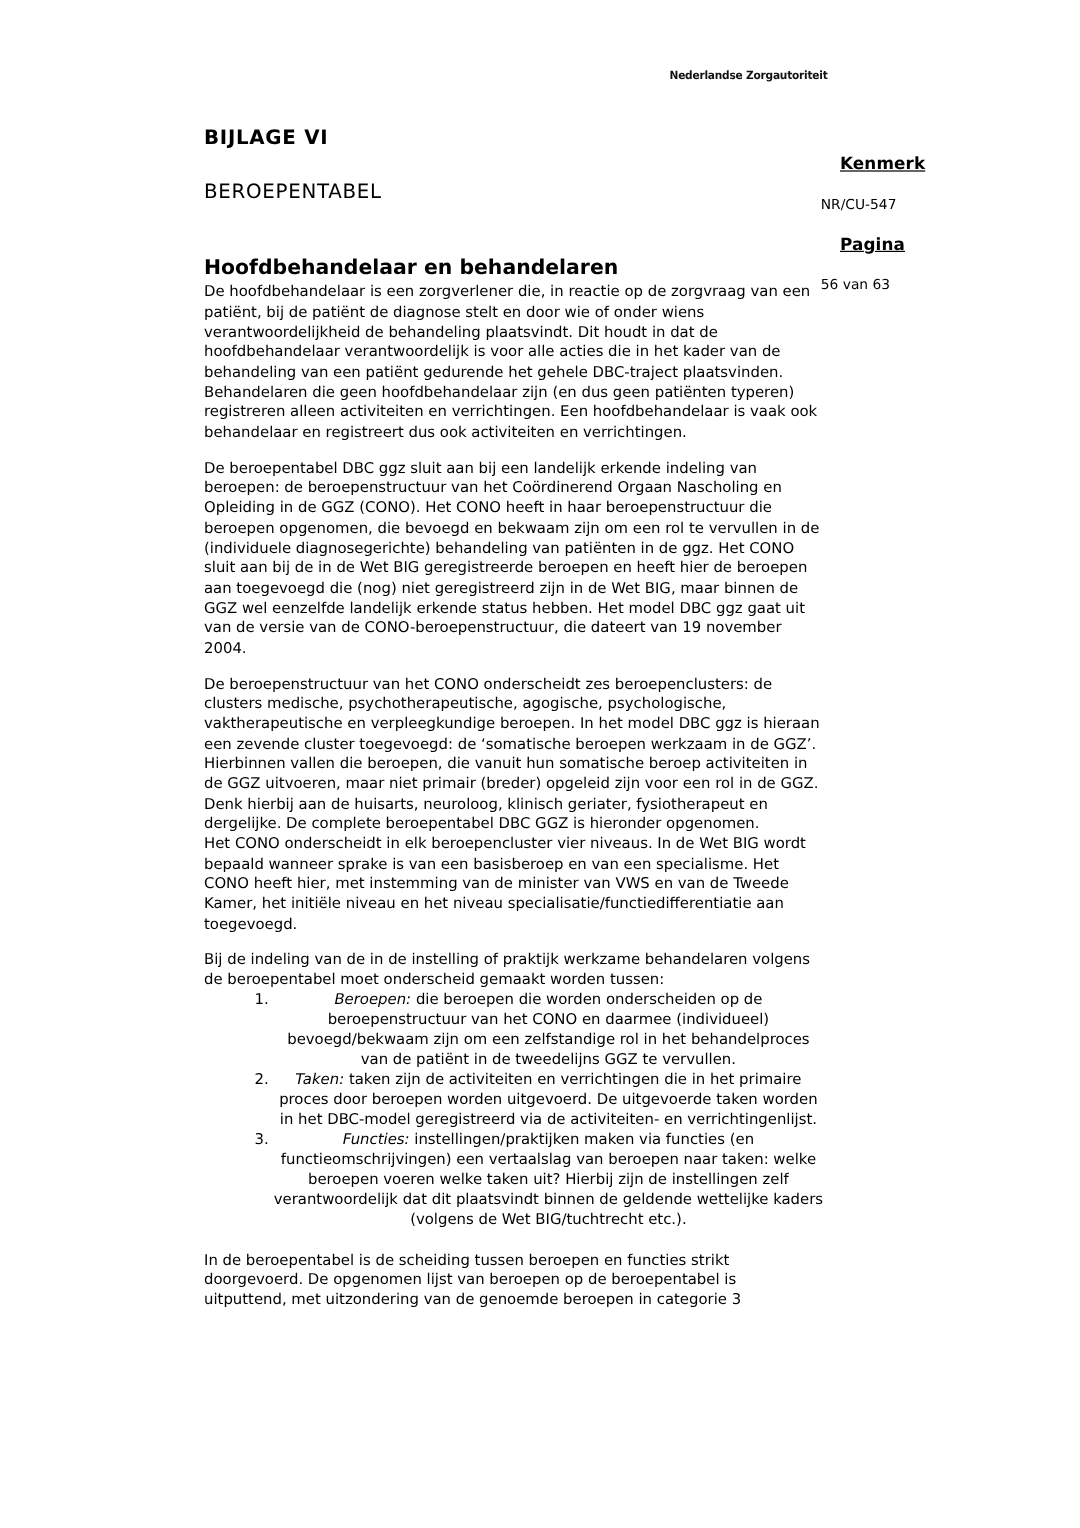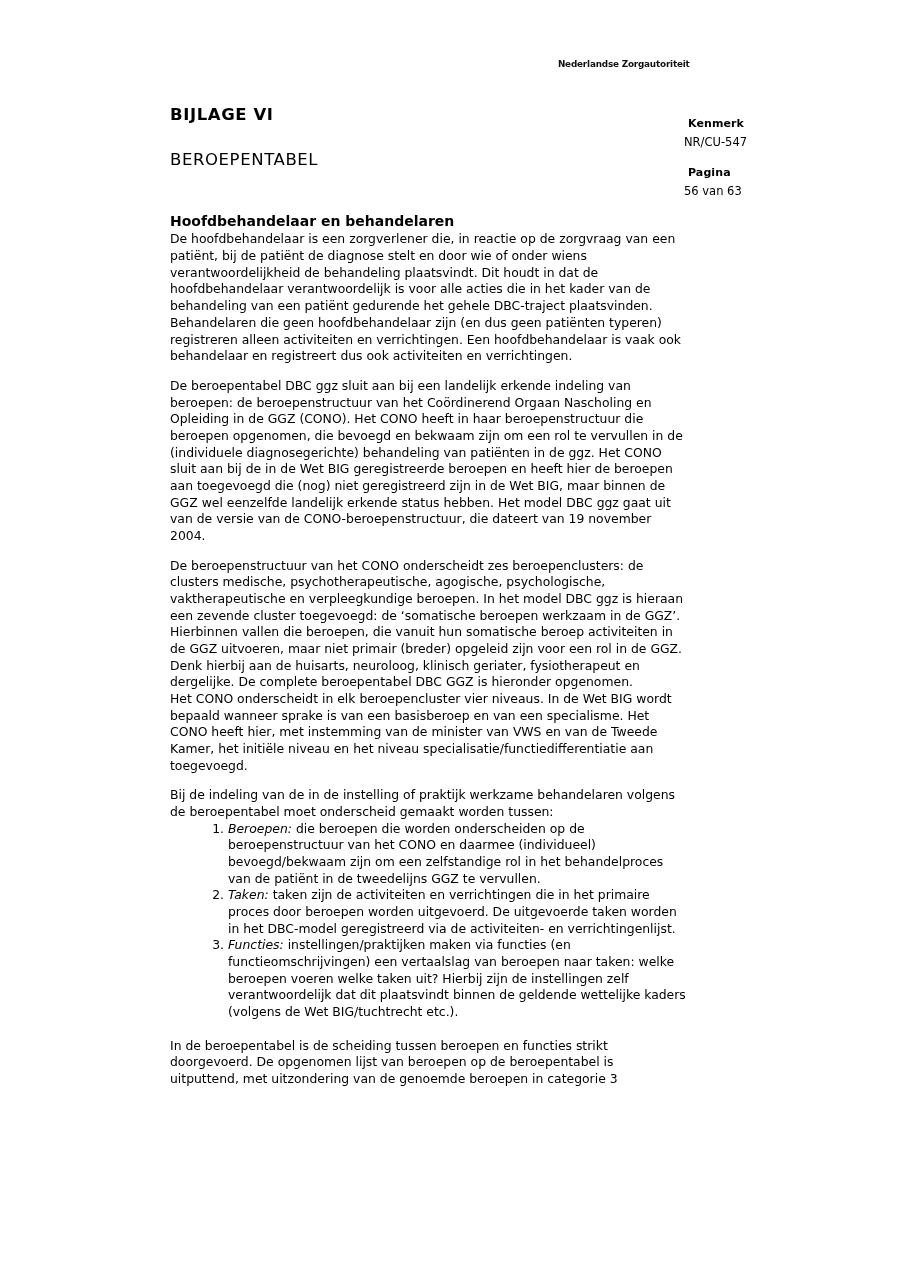--- a/index.html
+++ b/index.html
@@ -60,42 +60,43 @@
   .meta {
     position: absolute;
     top: 112px;
     left: 684px;
     width: 170px;
     font-size: 11.5px;
     line-height: 1.38;
   }
   .meta .m-label {
     font-weight: bold;
-    font-size: 11px;
+    font-size: 14px;
     letter-spacing: 0.1px;
-    margin: 4px;
+    margin: 16px;
+    text-decoration: underline;
   }
   .meta .m-value {
     font-size: 11.5px;
     margin: 0 0 14px 0;
   }
   .meta .m-value.last { margin-bottom: 0; }
 
   
   .body-col {
     position: absolute;
     top: 212px;
     left: 170px;
     width: 516px;
     font-size: 12.4px;
     line-height: 1.345;
     text-align: left;
   }
   .body-col h3 {
-    font-size: 14px;
+    font-size: 17px;
     font-weight: bold;
     margin: 0 0 1px 0;
     line-height: 1.32;
   }
   .body-col p {
     margin: 0;
     line-height: 1.345;
   }
   .gap-sm { height: 13px; }
   .gap-md { height: 17px; }
@@ -104,20 +105,21 @@
     margin: 0;
     padding-left: 58px;
     list-style: none;
     counter-reset: itm;
   }
   ol.numbered > li {
     counter-increment: itm;
     position: relative;
     margin: 0 0 0 0;
     line-height: 1.345;
+    text-align: center;
   }
   ol.numbered > li::before {
     content: counter(itm) ".";
     position: absolute;
     left: -26px;
     width: 22px;
     text-align: right;
   }
   .it { font-style: italic; }
 </style>

